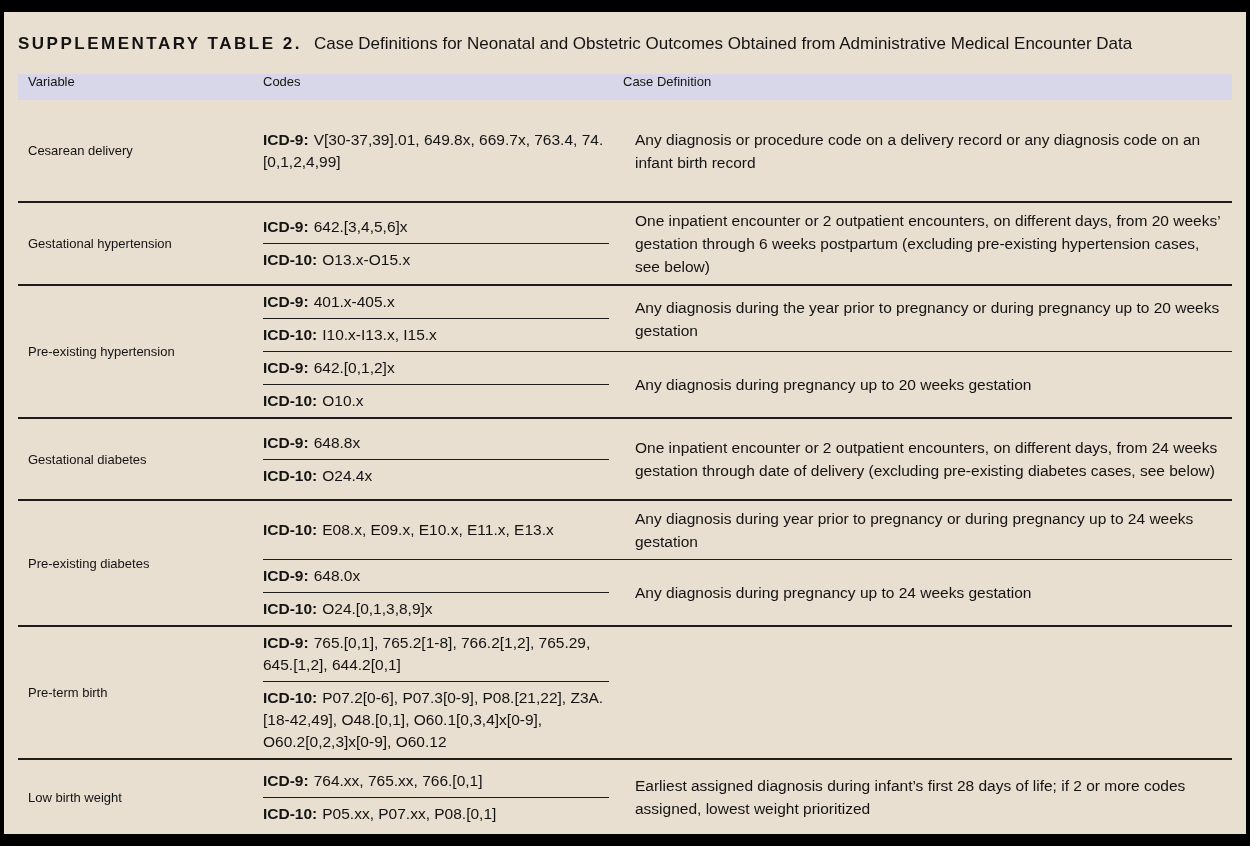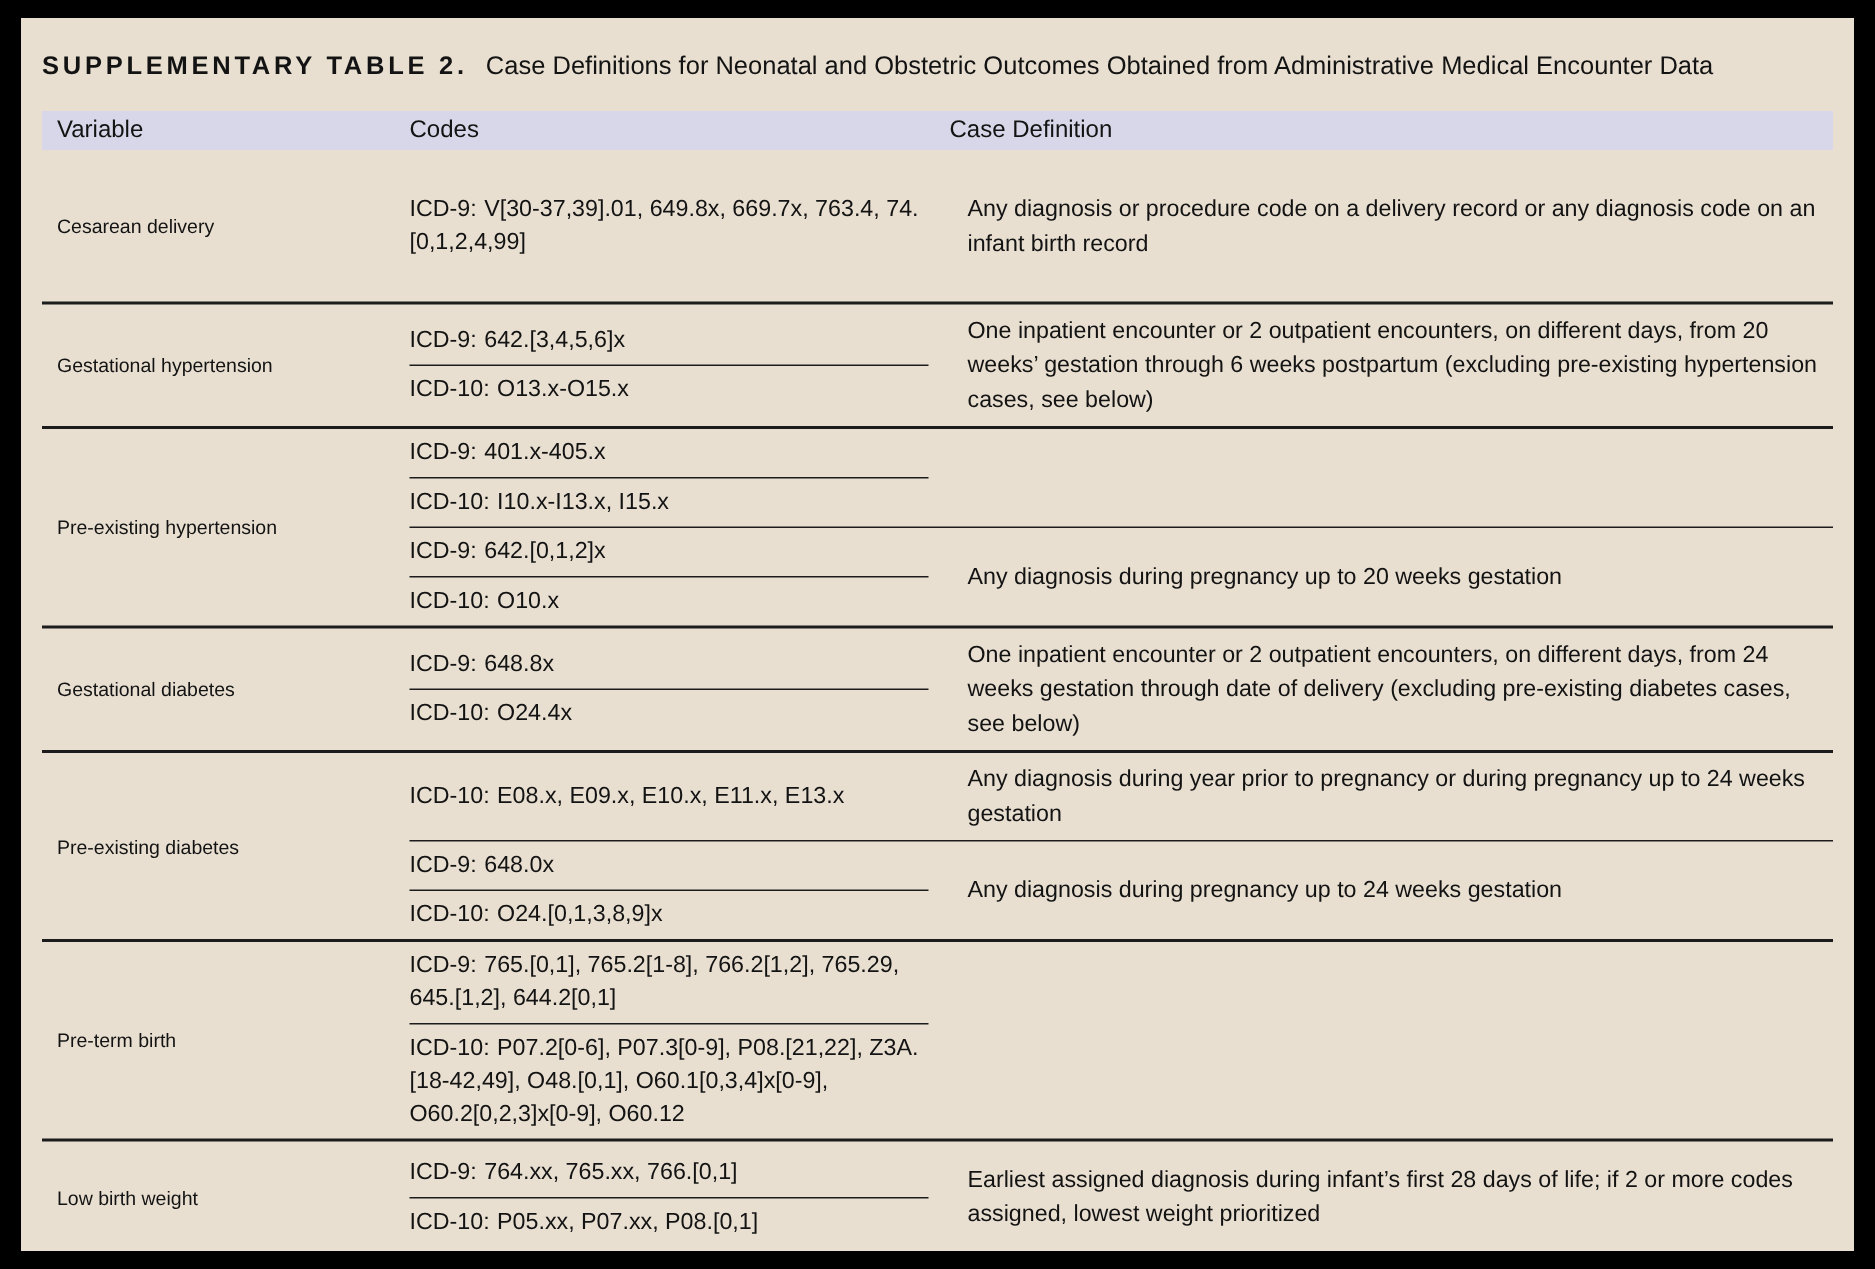--- a/index.html
+++ b/index.html
@@ -9,36 +9,36 @@
     --ink:#131313;
     --rule:#1c1c1c;
   }
   *{margin:0;padding:0;box-sizing:border-box;}
   html,body{width:1250px;height:846px;}
   body{
     background:var(--frame);
     font-family:"Liberation Sans","DejaVu Sans",sans-serif;
     color:var(--ink);
   }
-  .frame{width:1250px;height:846px;background:var(--frame);padding:12px 14px;}
+  .frame{width:1250px;height:846px;background:var(--frame);padding:12px 4px;}
   .sheet{width:100%;height:100%;background:var(--bg);padding:12px 14px 8px 14px;overflow:hidden;}
 
   
   .title{
     font-size:17px;line-height:28px;text-align:justify;
     margin:6px 0 16px 0;color:var(--ink);
   }
   .title-label{
     font-weight:bold;letter-spacing:2.5px;margin-right:12px;white-space:nowrap;
   }
 
   
   .thead{
-    display:flex;align-items:center;background:var(--band);
-    height:26px;font-size:16px;
+    display:flex;align-items:flex-start;background:var(--band);
+    height:26px;font-size:13px;
   }
   .hv{width:245px;padding-left:10px;}
   .hc{width:360px;}
   .hd{flex:1;}
 
   
   .tbody{width:100%;}
   .trow{display:flex;align-items:stretch;}
   .trow + .trow{border-top:2.2px solid var(--rule);}
   .cell-var{
@@ -47,21 +47,21 @@
   }
   .groups{flex:1;display:flex;flex-direction:column;justify-content:center;}
   .group{flex:1;display:flex;align-items:center;}
   .group + .group{border-top:1.6px solid var(--rule);}
   .codes{
     width:360px;align-self:stretch;display:flex;flex-direction:column;
     justify-content:center;padding-right:14px;
   }
   .code{padding:5px 0;font-size:15.5px;line-height:22px;}
   .code + .code{border-top:1.6px solid var(--rule);}
-  .code-label{font-weight:normal;margin-right:5px;}
+  .code-label{font-weight:bold;margin-right:5px;}
   .def{
     flex:1;padding:6px 6px 6px 12px;font-size:15.5px;line-height:23px;
   }
 
   
   .r1{min-height:101px;}
   .r2{min-height:80px;}
   .r3{min-height:118px;}
   .r4{min-height:82px;}
   .r5{min-height:122px;}
@@ -116,20 +116,21 @@
       <div class="trow r3">
         <div class="cell-var">
           <span>Pre-existing hypertension</span>
         </div>
         <div class="groups">
           <div class="group">
             <div class="codes">
               <div class="code"><span class="code-label">ICD-9:</span><span>401.x-405.x</span></div>
               <div class="code"><span class="code-label">ICD-10:</span><span>I10.x-I13.x, I15.x</span></div>
             </div>
+            <div class="def">Any diagnosis during the year prior to pregnancy or during pregnancy up to 20 weeks gestation</div>
           </div>
           <div class="group">
             <div class="codes">
               <div class="code"><span class="code-label">ICD-9:</span><span>642.[0,1,2]x</span></div>
               <div class="code"><span class="code-label">ICD-10:</span><span>O10.x</span></div>
             </div>
             <div class="def">Any diagnosis during pregnancy up to 20 weeks gestation</div>
           </div>
         </div>
       </div>

